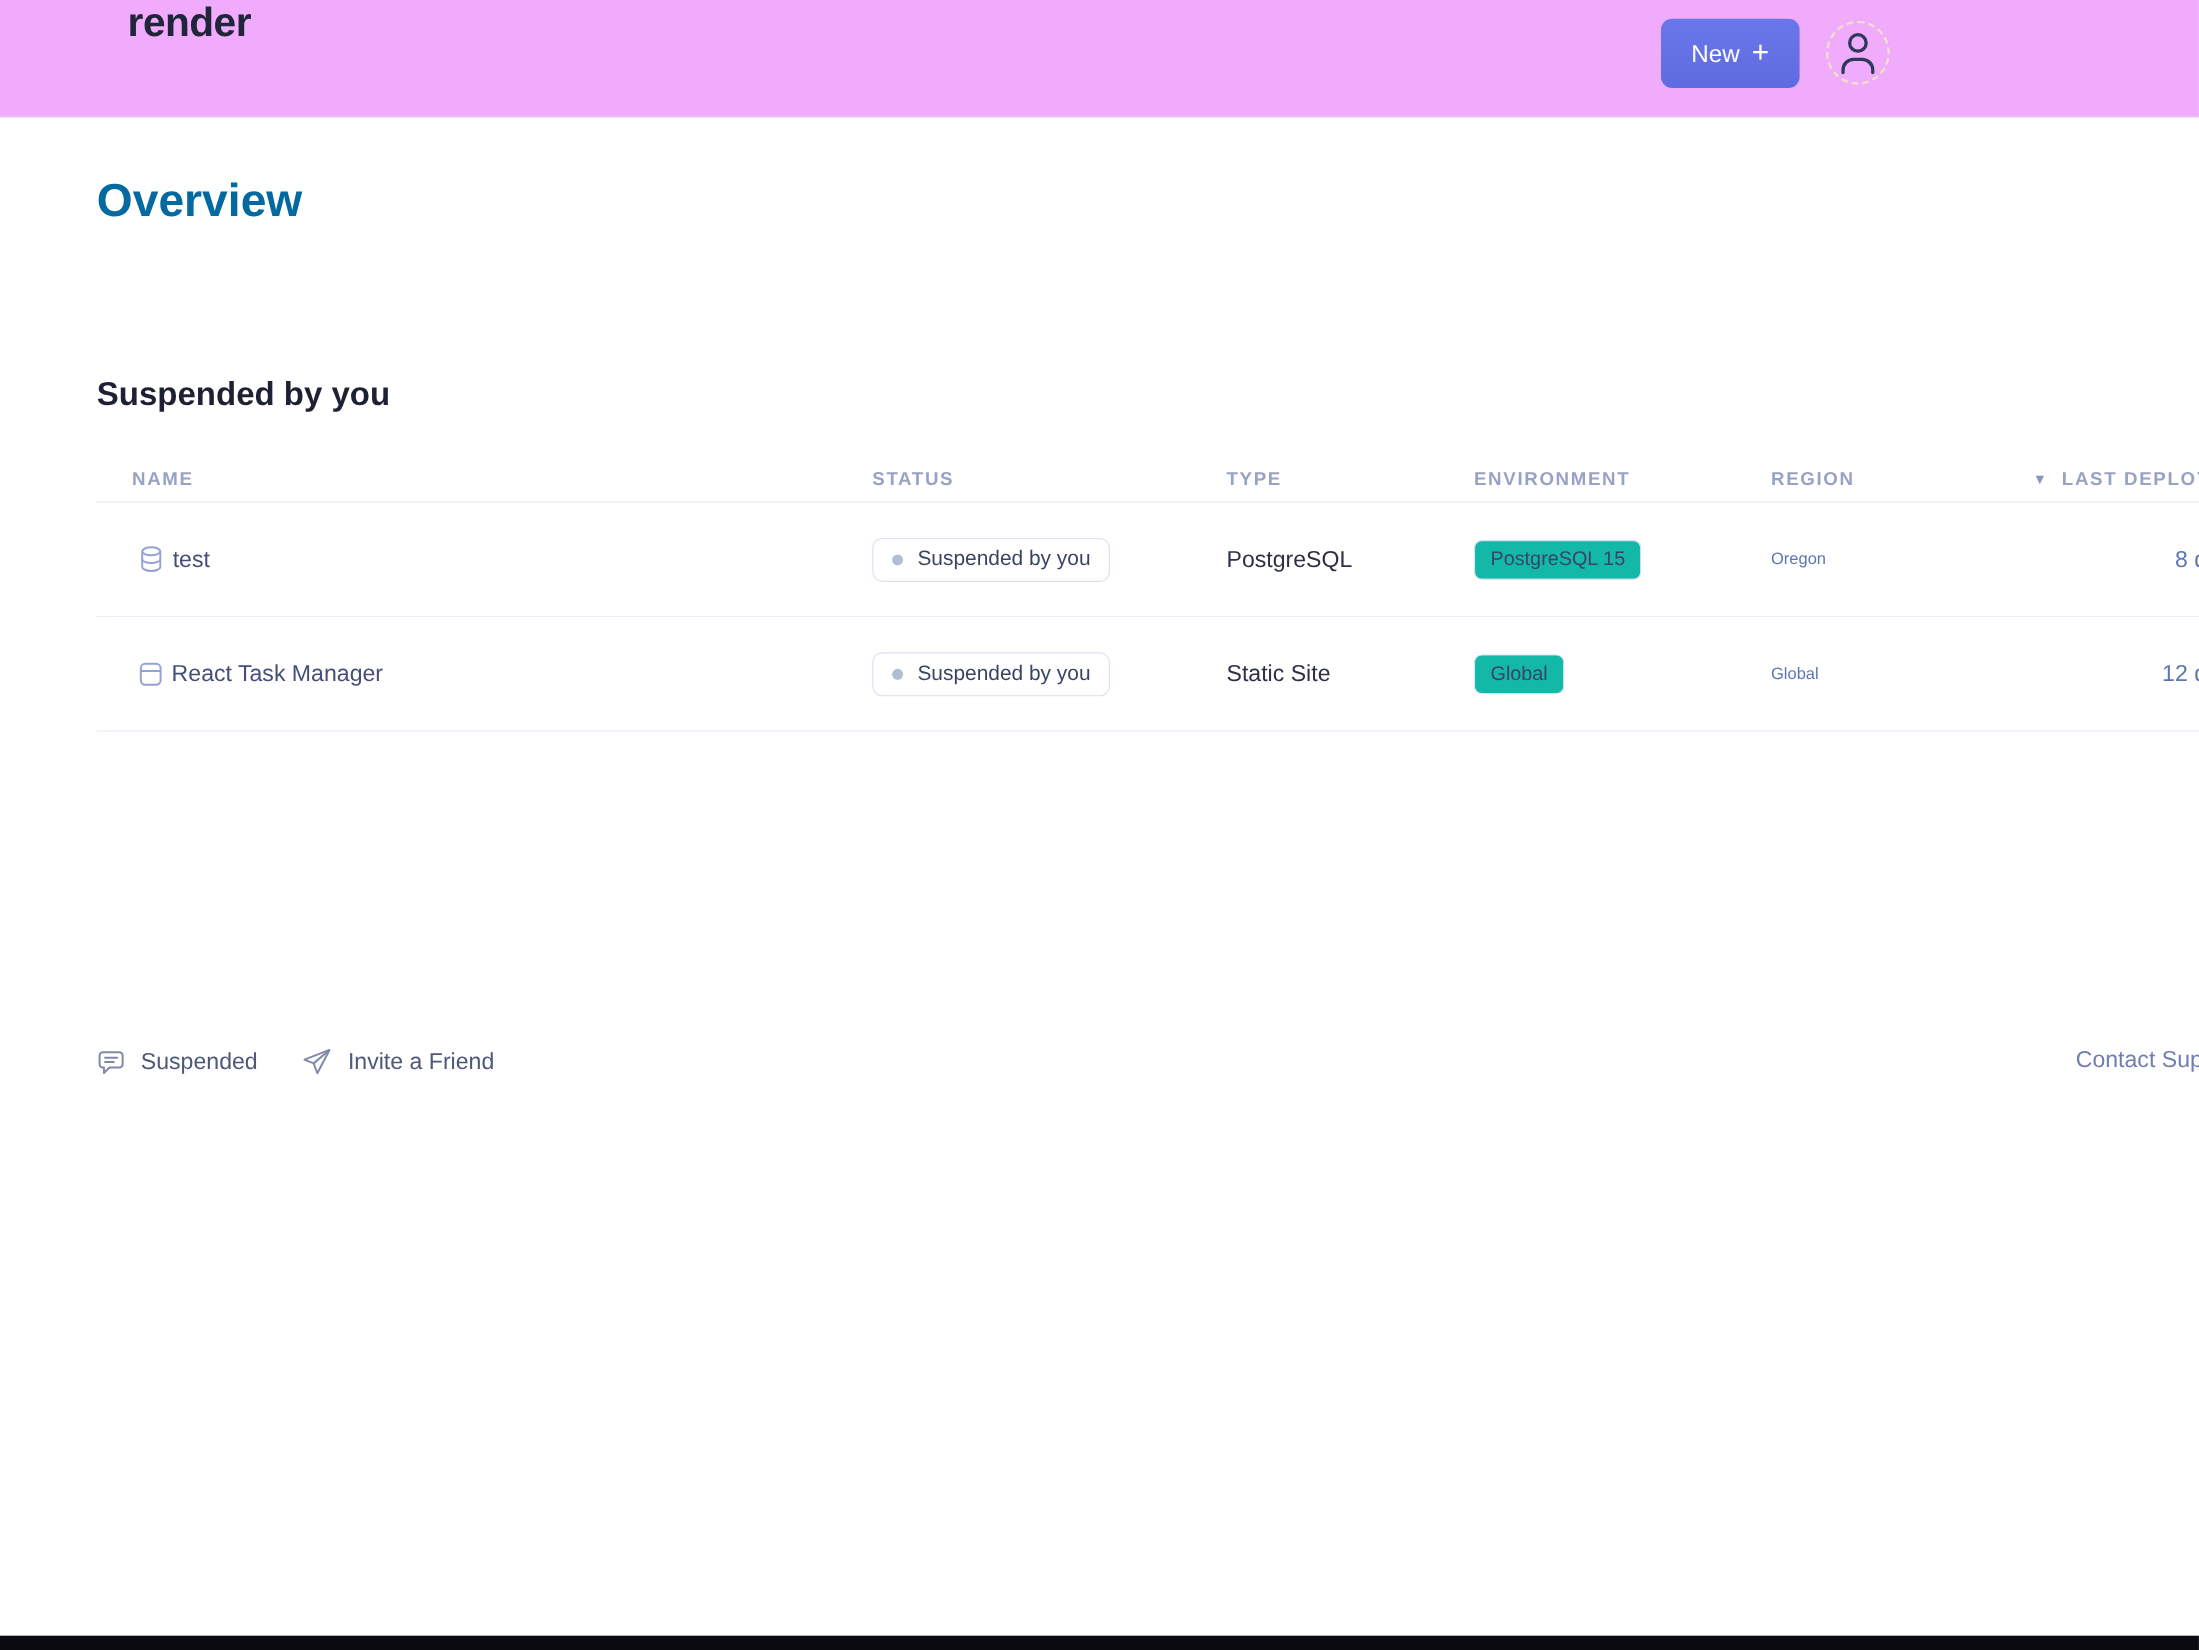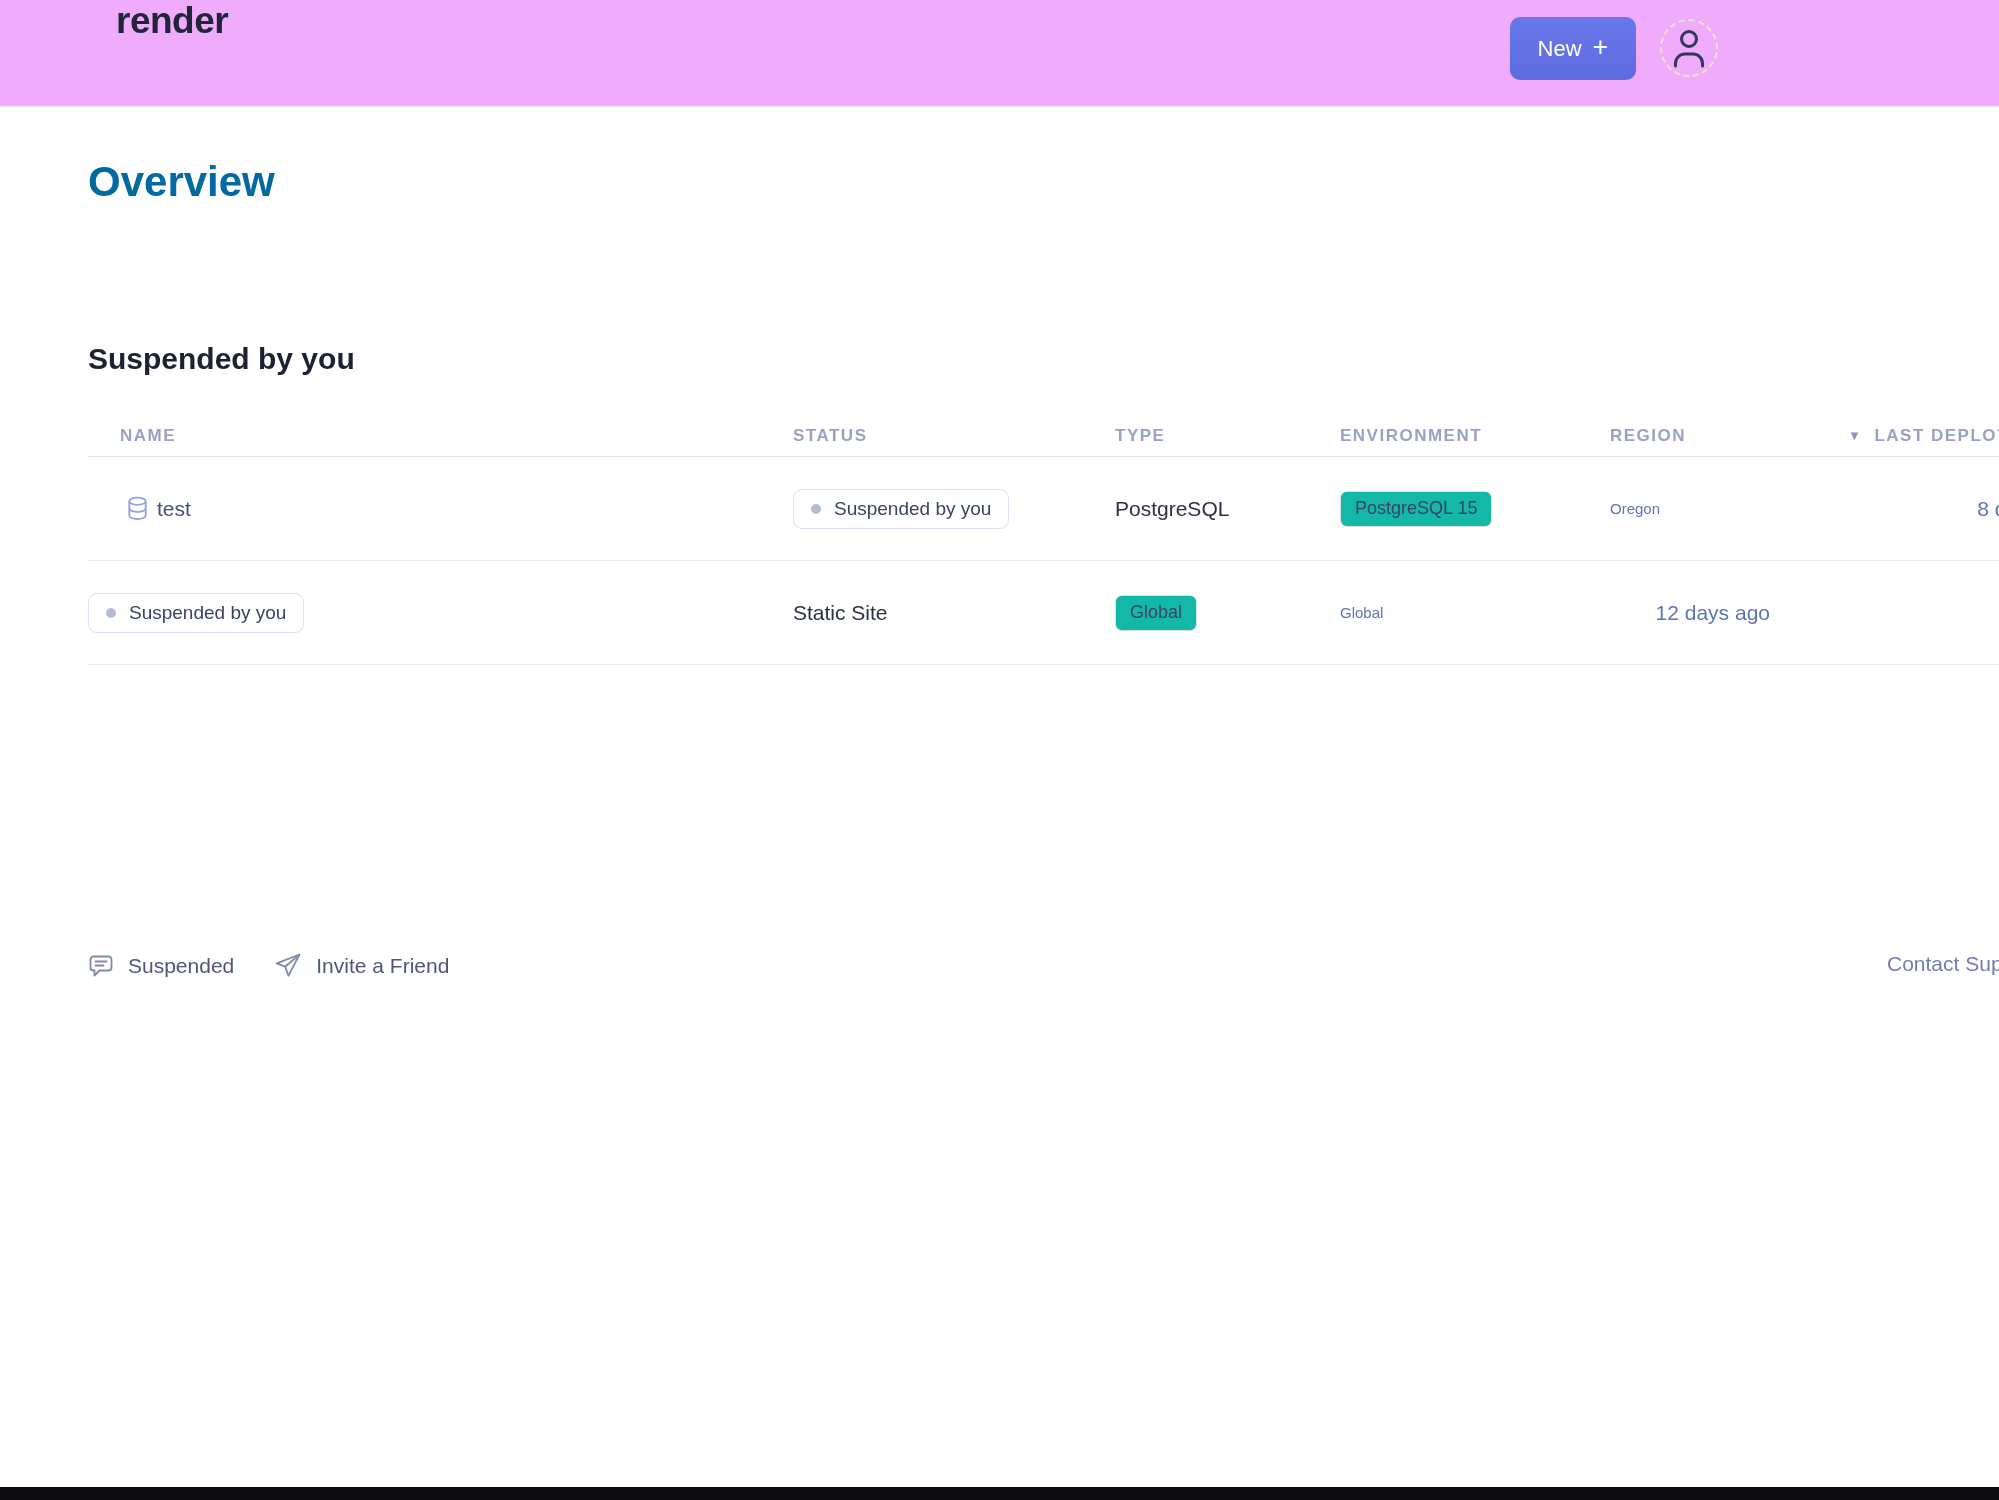--- a/index.html
+++ b/index.html
@@ -298,20 +298,29 @@
     </div>
     <div class="cell-type">PostgreSQL</div>
     <div>
       <span class="env-badge">PostgreSQL 15</span>
     </div>
     <div class="cell-region">Oregon</div>
     <div class="cell-deploy">8 days ago</div>
   </div>
 
   <div class="trow row-grid">
+    <div class="cell-name">
+      <span>
+        <svg width="22" height="24" viewBox="0 0 22 24" fill="none">
+          <rect x="2" y="2.5" width="18" height="19" rx="4" stroke="#95a1d8" stroke-width="1.8"></rect>
+          <line x1="2" y1="9" x2="20" y2="9" stroke="#95a1d8" stroke-width="1.8"></line>
+        </svg>
+      </span>
+      <span class="name-link">React Task Manager</span>
+    </div>
     <div>
       <span class="status-badge">
         <span class="status-dot"></span>
         <span>Suspended by you</span>
       </span>
     </div>
     <div class="cell-type">Static Site</div>
     <div>
       <span class="env-badge">Global</span>
     </div>

